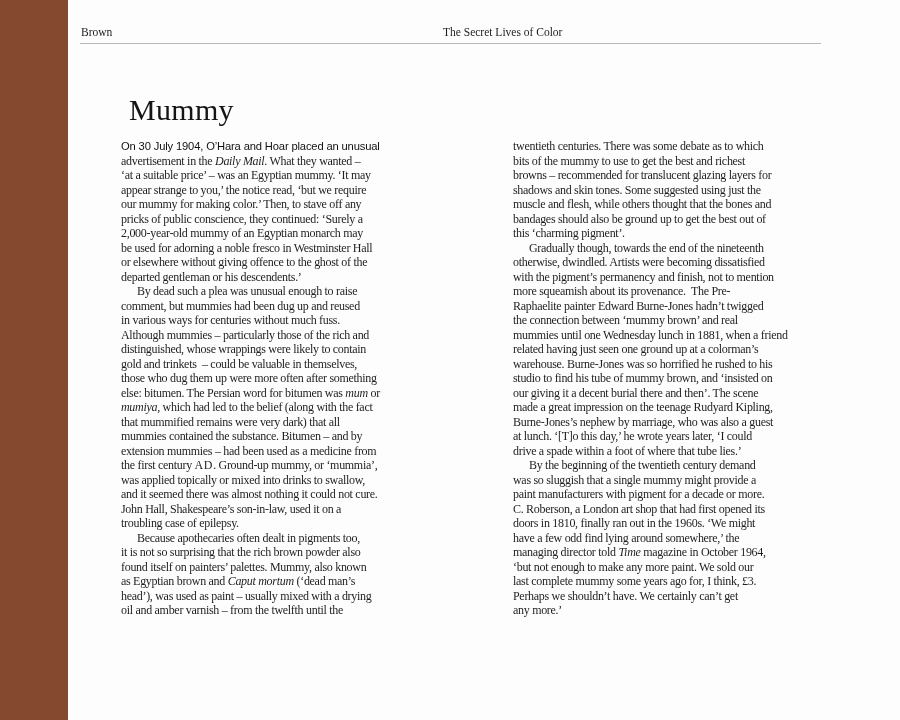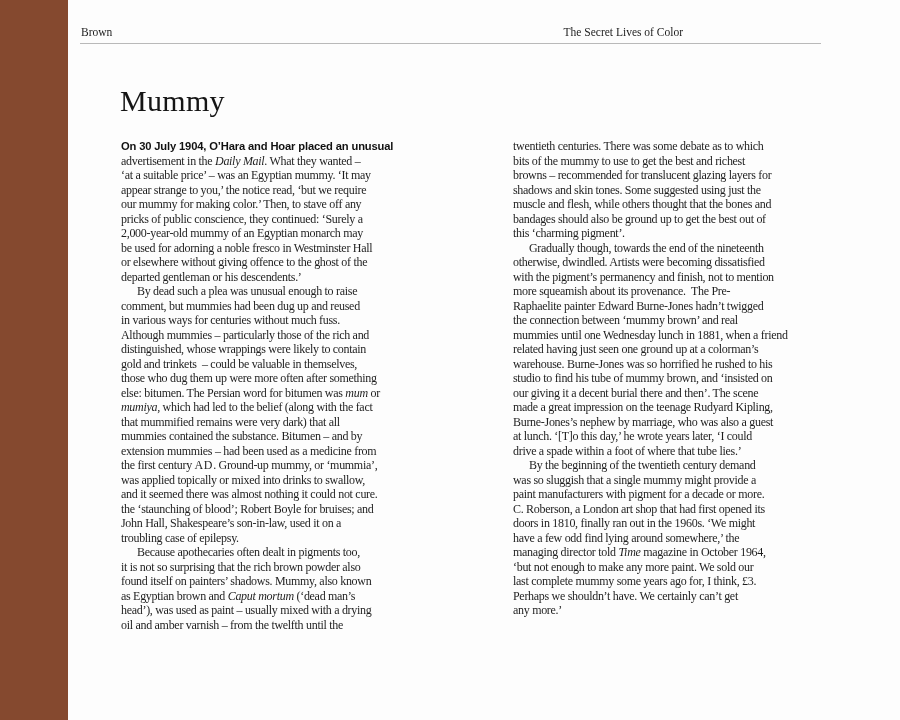--- a/index.html
+++ b/index.html
@@ -9,43 +9,43 @@
     background: #85492f;
   }
   .frame { position: relative; width: 900px; height: 720px; background: #85492f; }
   .page {
     position: absolute; left: 68px; top: 0; width: 899px; height: 720px;
     background: #fdfdfd; color: #1c1c1c; padding-left: 31px;
   }
   .running-header { position: absolute; top: 26px; left: 0; width: 100%; height: 16px;
     font-size: 11.5px; color: #1c1c1c; }
   .rh-section { position: absolute; left: 13px; top: 0; }
-  .rh-title { position: absolute; left: 375px; width: 240px; top: 0; text-align: right; }
+  .rh-title { position: absolute; left: 375px; width: 240px; top: 0; text-align: left; }
   .rh-page { position: absolute; right: 28px; top: 0; margin-top: 20px; }
   .header-rule { position: absolute; top: 43px; left: 12px; width: 741px; height: 0;
     border-top: 1px solid #b9b9b9; }
   .chapter-title {
-    position: absolute; left: 52px; top: 84px; margin: 0;
+    position: absolute; left: 52px; top: 84px; margin: 9px;
     font-size: 30px; font-weight: normal; letter-spacing: 0.3px; color: #151515;
     font-family: "Liberation Serif", serif;
   }
   .col {
     position: absolute; top: 139px;
     font-size: 12px; line-height: 14.5px; letter-spacing: -0.3px;
     color: #1e1e1e;
   }
   .col-left  { left: 53px;  width: 300px; }
   .col-right { left: 445px; width: 300px; }
   .para { margin: 0; }
   .line { white-space: pre; }
   .line.indent { padding-left: 16px; }
   em { font-style: italic; }
   strong {
     font-family: "Liberation Sans", sans-serif;
-    font-size: 11.2px; letter-spacing: -0.15px; font-weight: bold; color: #111;
+    font-size: 11.2px; letter-spacing: -0.15px; font-weight: normal; color: #111;
   }
   .sc { font-size: 12px; letter-spacing: 0.6px; }
 </style>
 </head>
 <body style="background: rgb(133, 73, 47);">
 
 <div class="frame" style="background: rgb(133, 73, 47);">
   <div class="page" style="background: rgb(253, 253, 253);">
 
     <div class="running-header">
@@ -80,28 +80,27 @@
           <div class="line">gold and trinkets  – could be valuable in themselves,</div>
           <div class="line">those who dug them up were more often after something</div>
           <div class="line">else: bitumen. The Persian word for bitumen was <em>mum</em> or</div>
           <div class="line"><em>mumiya</em>, which had led to the belief (along with the fact</div>
           <div class="line">that mummified remains were very dark) that all</div>
           <div class="line">mummies contained the substance. Bitumen – and by</div>
           <div class="line">extension mummies – had been used as a medicine from</div>
           <div class="line">the first century <span class="sc">AD</span>. Ground-up mummy, or ‘mummia’,</div>
           <div class="line">was applied topically or mixed into drinks to swallow,</div>
           <div class="line">and it seemed there was almost nothing it could not cure.</div>
-          <div class="line">the ‘staunching of blood’; Robert Boyle for bruises; and</div>
           <div class="line">John Hall, Shakespeare’s son-in-law, used it on a</div>
           <div class="line">troubling case of epilepsy.</div>
         </div>
         <div class="para">
           <div class="line indent">Because apothecaries often dealt in pigments too,</div>
           <div class="line">it is not so surprising that the rich brown powder also</div>
-          <div class="line">found itself on painters’ shadows. Mummy, also known</div>
+          <div class="line">found itself on painters’ palettes. Mummy, also known</div>
           <div class="line">as Egyptian brown and <em>Caput mortum</em> (‘dead man’s</div>
           <div class="line">head’), was used as paint – usually mixed with a drying</div>
           <div class="line">oil and amber varnish – from the twelfth until the</div>
         </div>
       </div>
 
     <div class="col col-right">
         <div class="para">
           <div class="line">twentieth centuries. There was some debate as to which</div>
           <div class="line">bits of the mummy to use to get the best and richest</div>

